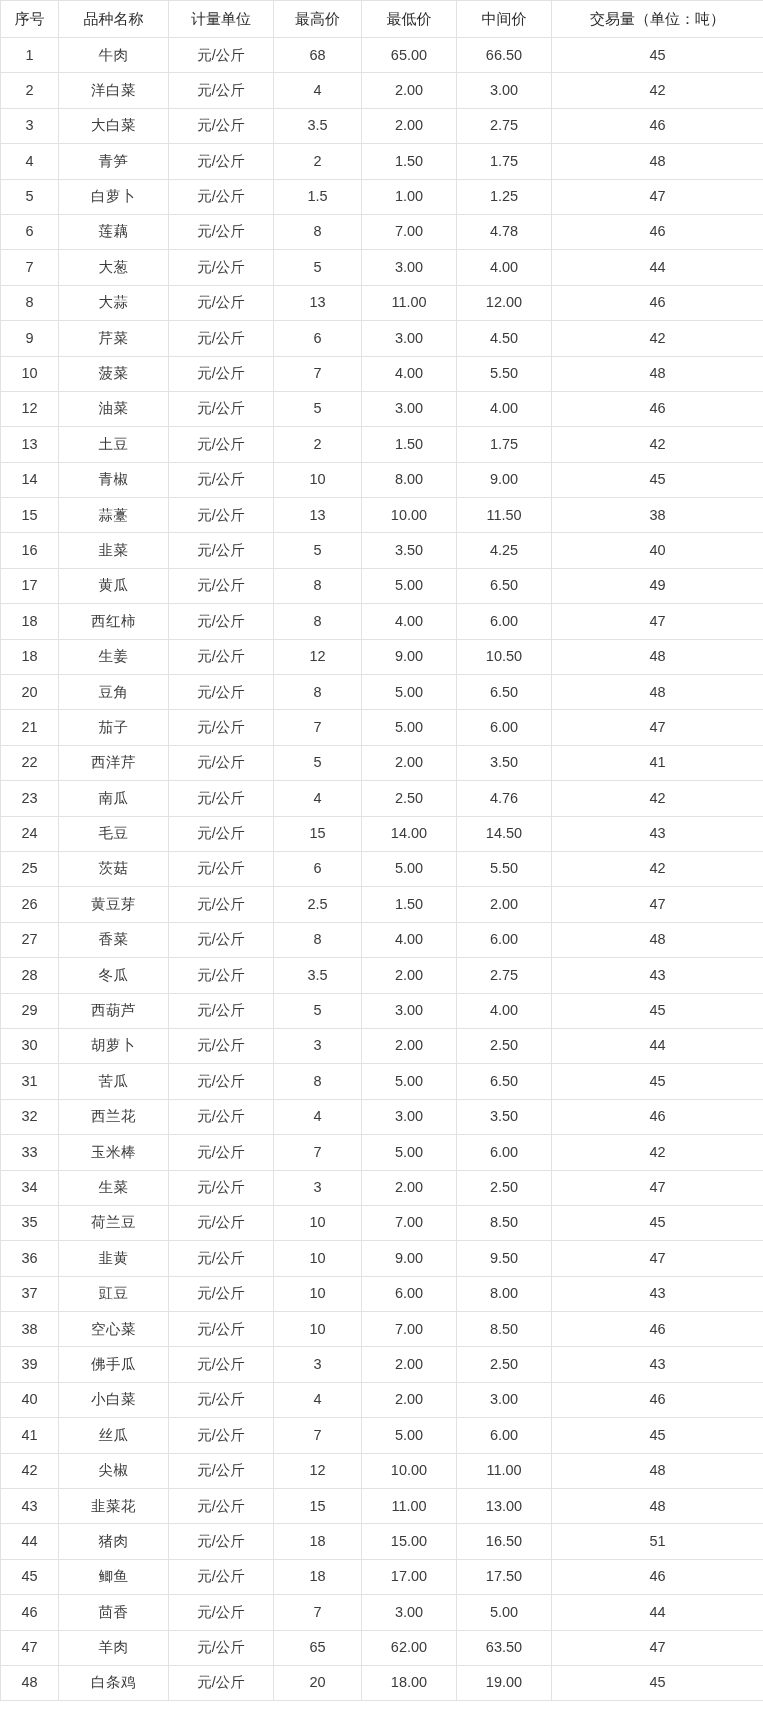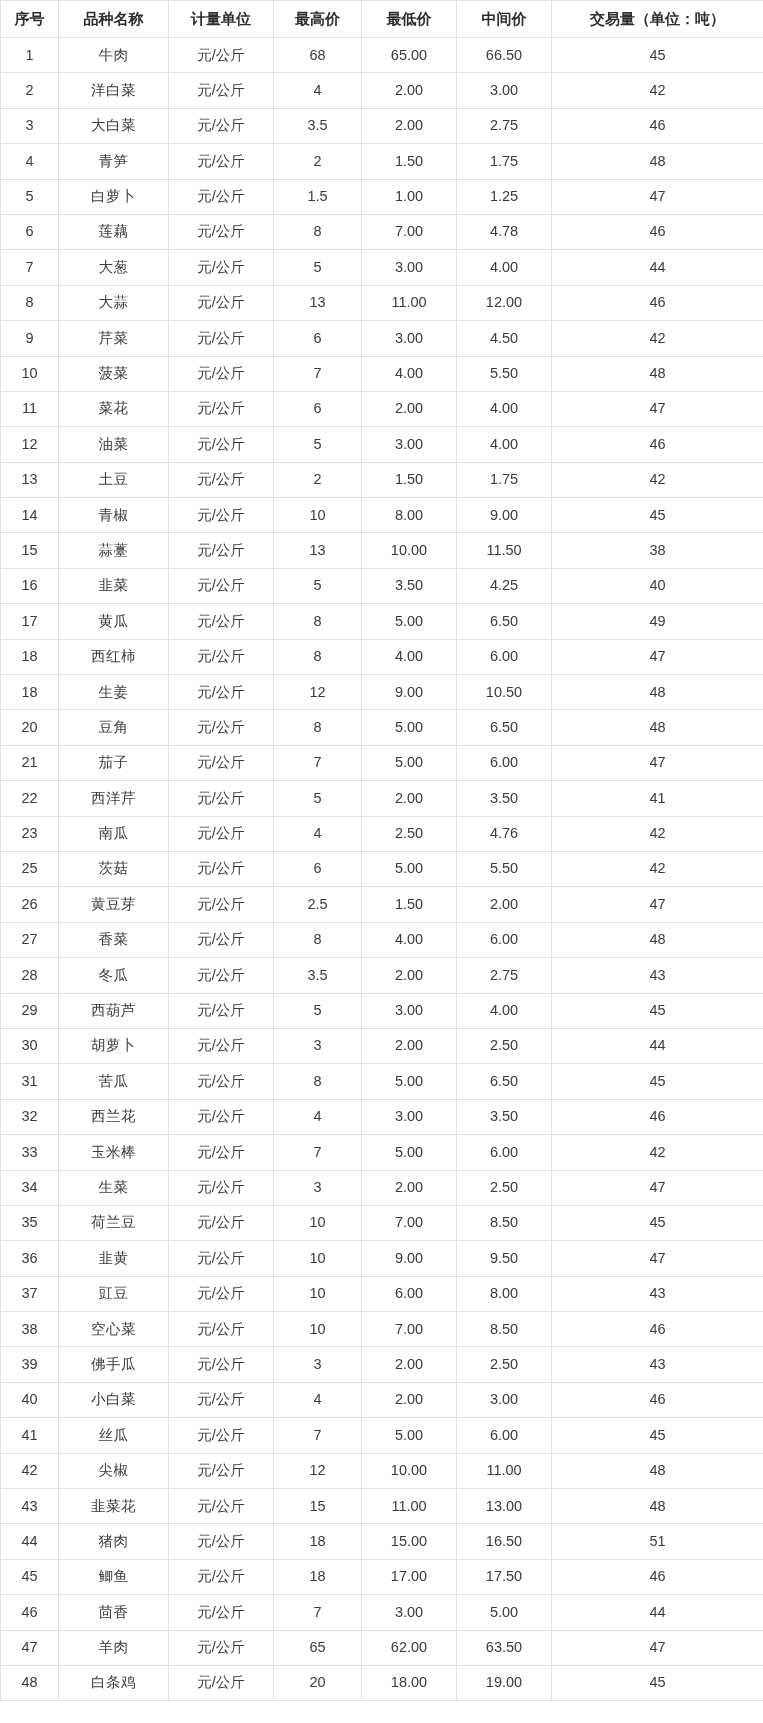--- a/index.html
+++ b/index.html
@@ -29,21 +29,21 @@
     text-align: center;
     vertical-align: middle;
     font-size: 14.5px;
     line-height: 1.2;
     padding: 0;
     height: 34.4px;
     font-weight: normal;
     color: #3b3b3b;
   }
   table.price-table th {
-    font-weight: bold;
+    font-weight: normal;
     color: #2d2d2d;
     height: 36px;
     font-size: 15px;
   }
   table.price-table tr:first-child th {
     border-top: 1px solid #e2e2e2;
   }
   
   col.c0 { width: 58px; }
   col.c1 { width: 110px; }
@@ -166,29 +166,20 @@
         <tr>
           <td>10</td>
           <td class="cell-name">菠菜</td>
           <td class="cell-unit">元/公斤</td>
           <td>7</td>
           <td>4.00</td>
           <td>5.50</td>
           <td>48</td>
         </tr>
         <tr>
-          <td>11</td>
-          <td class="cell-name">菜花</td>
-          <td class="cell-unit">元/公斤</td>
-          <td>6</td>
-          <td>2.00</td>
-          <td>4.00</td>
-          <td>47</td>
-        </tr>
-        <tr>
           <td>12</td>
           <td class="cell-name">油菜</td>
           <td class="cell-unit">元/公斤</td>
           <td>5</td>
           <td>3.00</td>
           <td>4.00</td>
           <td>46</td>
         </tr>
         <tr>
           <td>13</td>
@@ -281,20 +272,29 @@
           <td>41</td>
         </tr>
         <tr>
           <td>23</td>
           <td class="cell-name">南瓜</td>
           <td class="cell-unit">元/公斤</td>
           <td>4</td>
           <td>2.50</td>
           <td>4.76</td>
           <td>42</td>
+        </tr>
+        <tr>
+          <td>24</td>
+          <td class="cell-name">毛豆</td>
+          <td class="cell-unit">元/公斤</td>
+          <td>15</td>
+          <td>14.00</td>
+          <td>14.50</td>
+          <td>43</td>
         </tr>
         <tr>
           <td>25</td>
           <td class="cell-name">茨菇</td>
           <td class="cell-unit">元/公斤</td>
           <td>6</td>
           <td>5.00</td>
           <td>5.50</td>
           <td>42</td>
         </tr>

